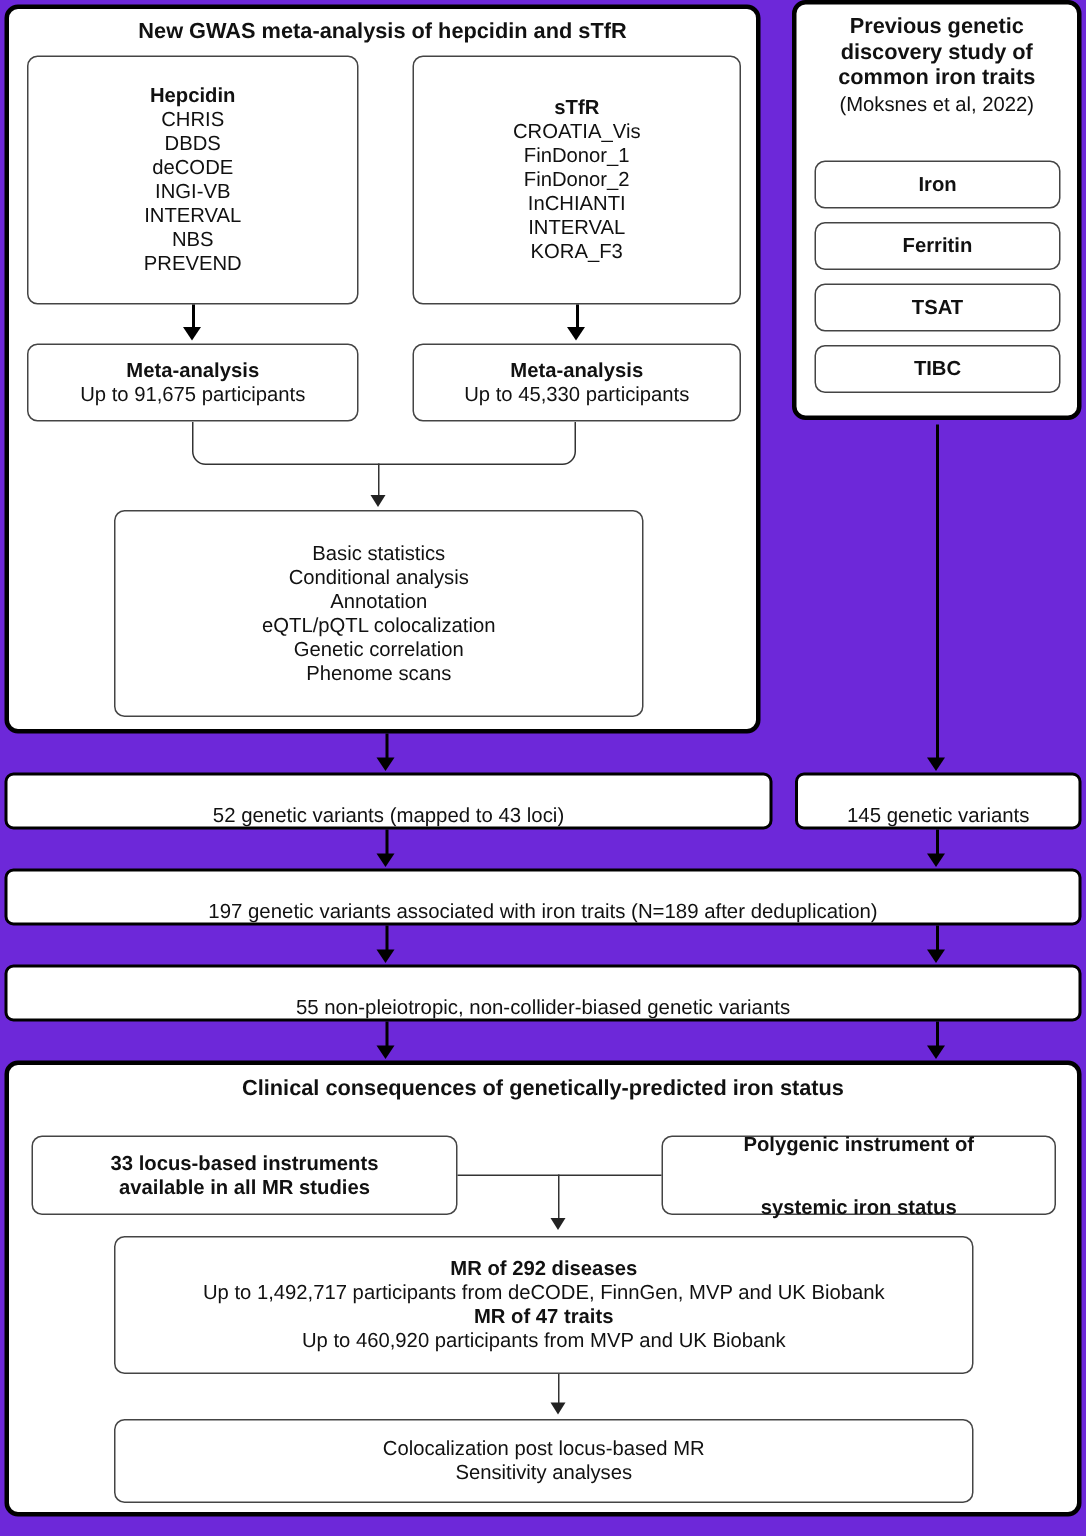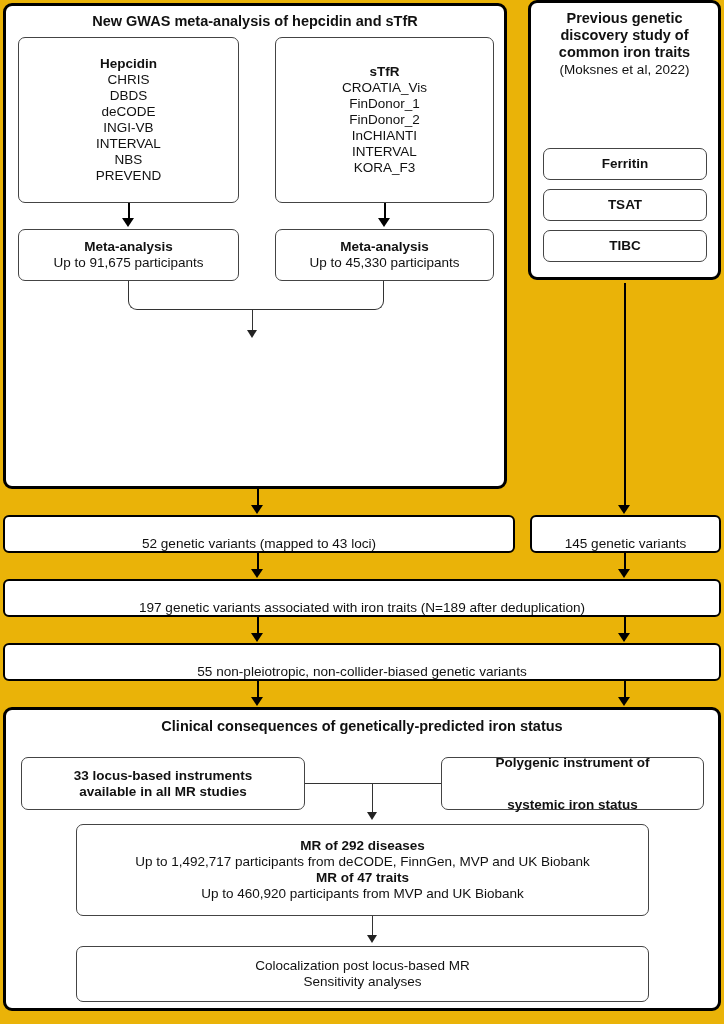--- a/index.html
+++ b/index.html
@@ -4,21 +4,21 @@
 <style>
   html, body {
     margin: 0;
     padding: 0;
     background: #ffffff;
   }
   #canvas {
     position: relative;
     width: 724px;
     height: 1024px;
-    background: #eab308;
+    background: #6d28d9;
     font-family: "Liberation Sans", sans-serif;
     color: #111111;
     overflow: hidden;
   }
 
   
   .box {
     position: absolute;
     box-sizing: border-box;
     background: #ffffff;
@@ -138,28 +138,39 @@
   <div class="box inner" style="left:275px; top:229px; width:219px; height:52px;">
     <div class="fs-sub">Meta-analysis</div>
     <div class="fs-body">Up to 45,330 participants</div>
   </div>
 
   <div class="elbow" style="left:128px; top:281px; width:124px; height:29px;"></div>
   <div class="elbow mirror" style="left:252px; top:281px; width:132px; height:29px;"></div>
   <div class="vline thin" style="left:252px; top:309px; height:22px;"></div>
   <div class="arrowhead sm" style="left:247px; top:330px;"></div>
 
+  <div class="box inner" style="left:76px; top:340px; width:353px; height:138px;">
+    <div class="fs-body row">Basic statistics</div>
+    <div class="fs-body row">Conditional analysis</div>
+    <div class="fs-body row">Annotation</div>
+    <div class="fs-body row">eQTL/pQTL colocalization</div>
+    <div class="fs-body row">Genetic correlation</div>
+    <div class="fs-body row">Phenome scans</div>
+  </div>
 
   <div class="box container" style="left:528px; top:0; width:193px; height:280px;">
     <div class="fs-head" style="margin-top:7px;">Previous genetic</div>
     <div class="fs-head">discovery study of</div>
     <div class="fs-head">common iron traits</div>
     <div class="fs-body" style="margin-top:1px;">(Moksnes et al, 2022)</div>
   </div>
 
+  <div class="box inner" style="left:543px; top:107px; width:164px; height:32px;">
+    <div class="fs-sub">Iron</div>
+  </div>
   <div class="box inner" style="left:543px; top:148px; width:164px; height:32px;">
     <div class="fs-sub">Ferritin</div>
   </div>
   <div class="box inner" style="left:543px; top:189px; width:164px; height:32px;">
     <div class="fs-sub">TSAT</div>
   </div>
   <div class="box inner" style="left:543px; top:230px; width:164px; height:32px;">
     <div class="fs-sub">TIBC</div>
   </div>
 

